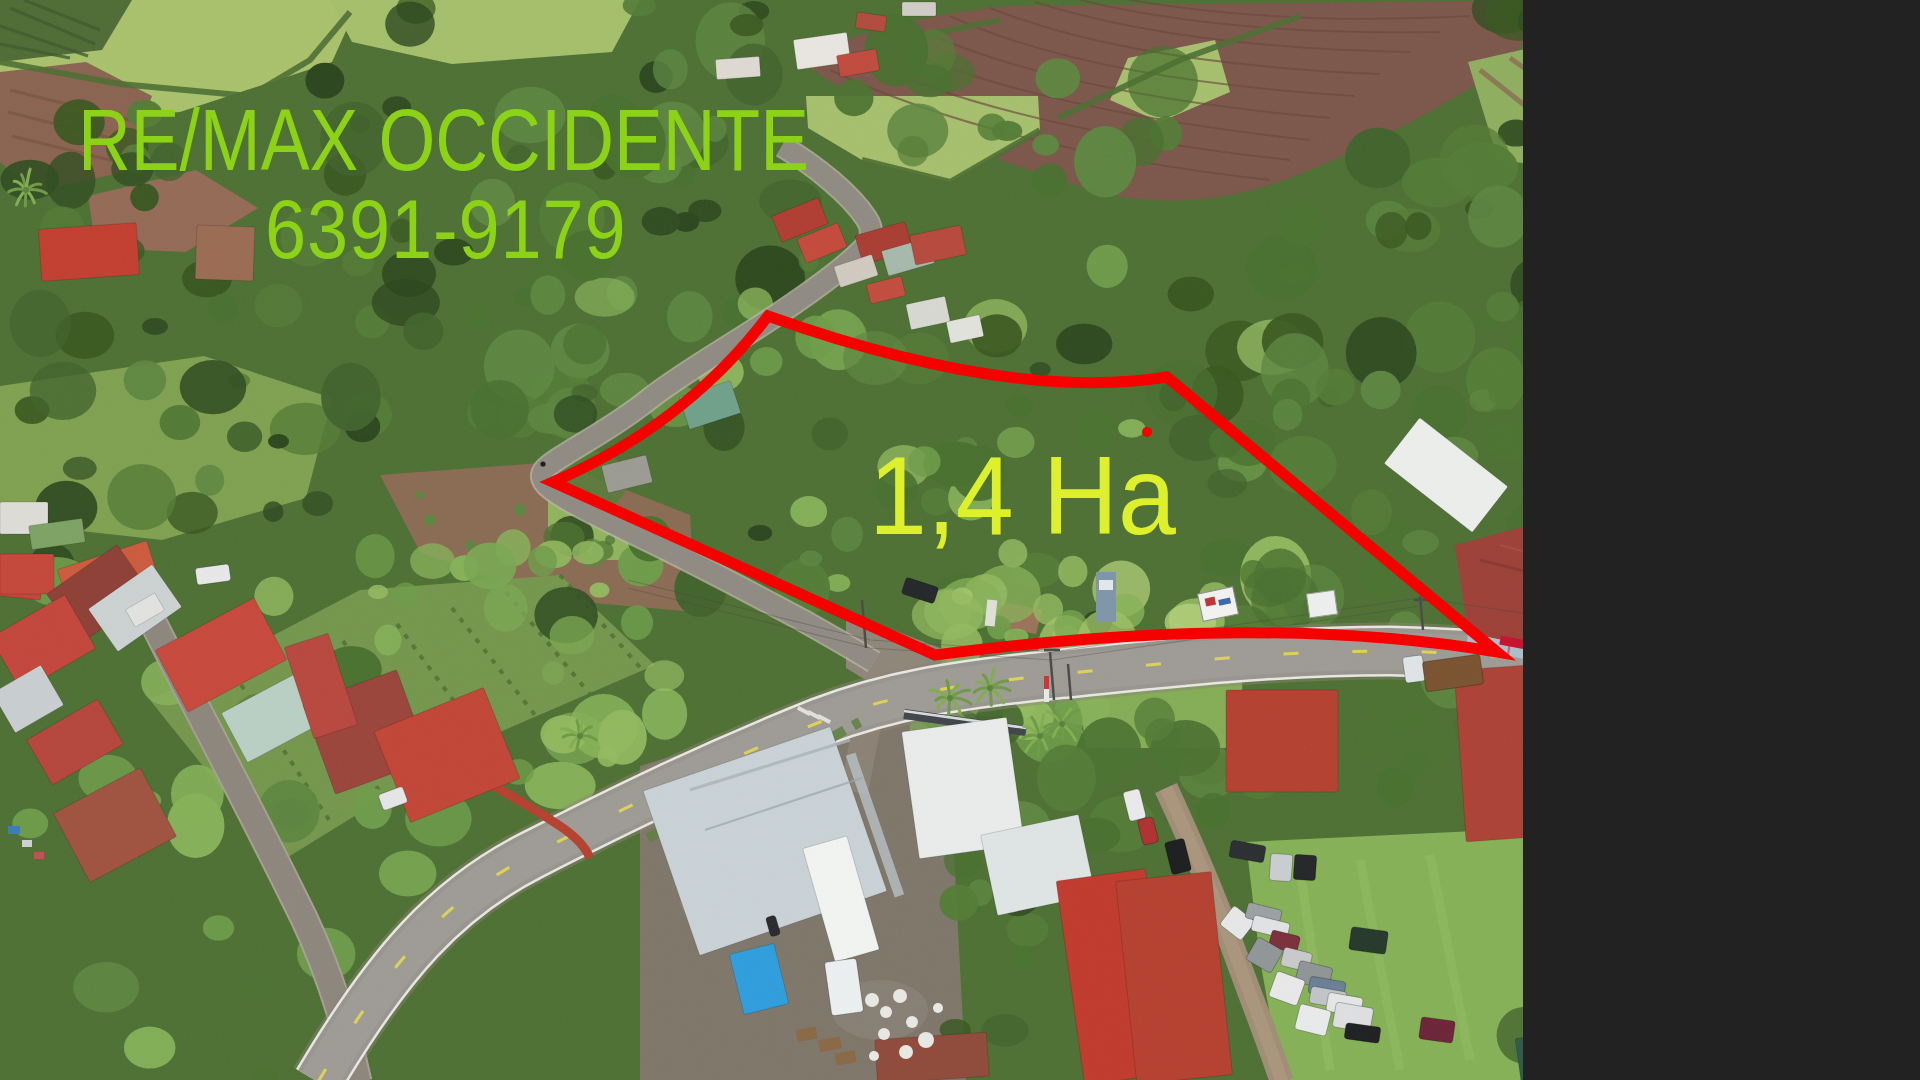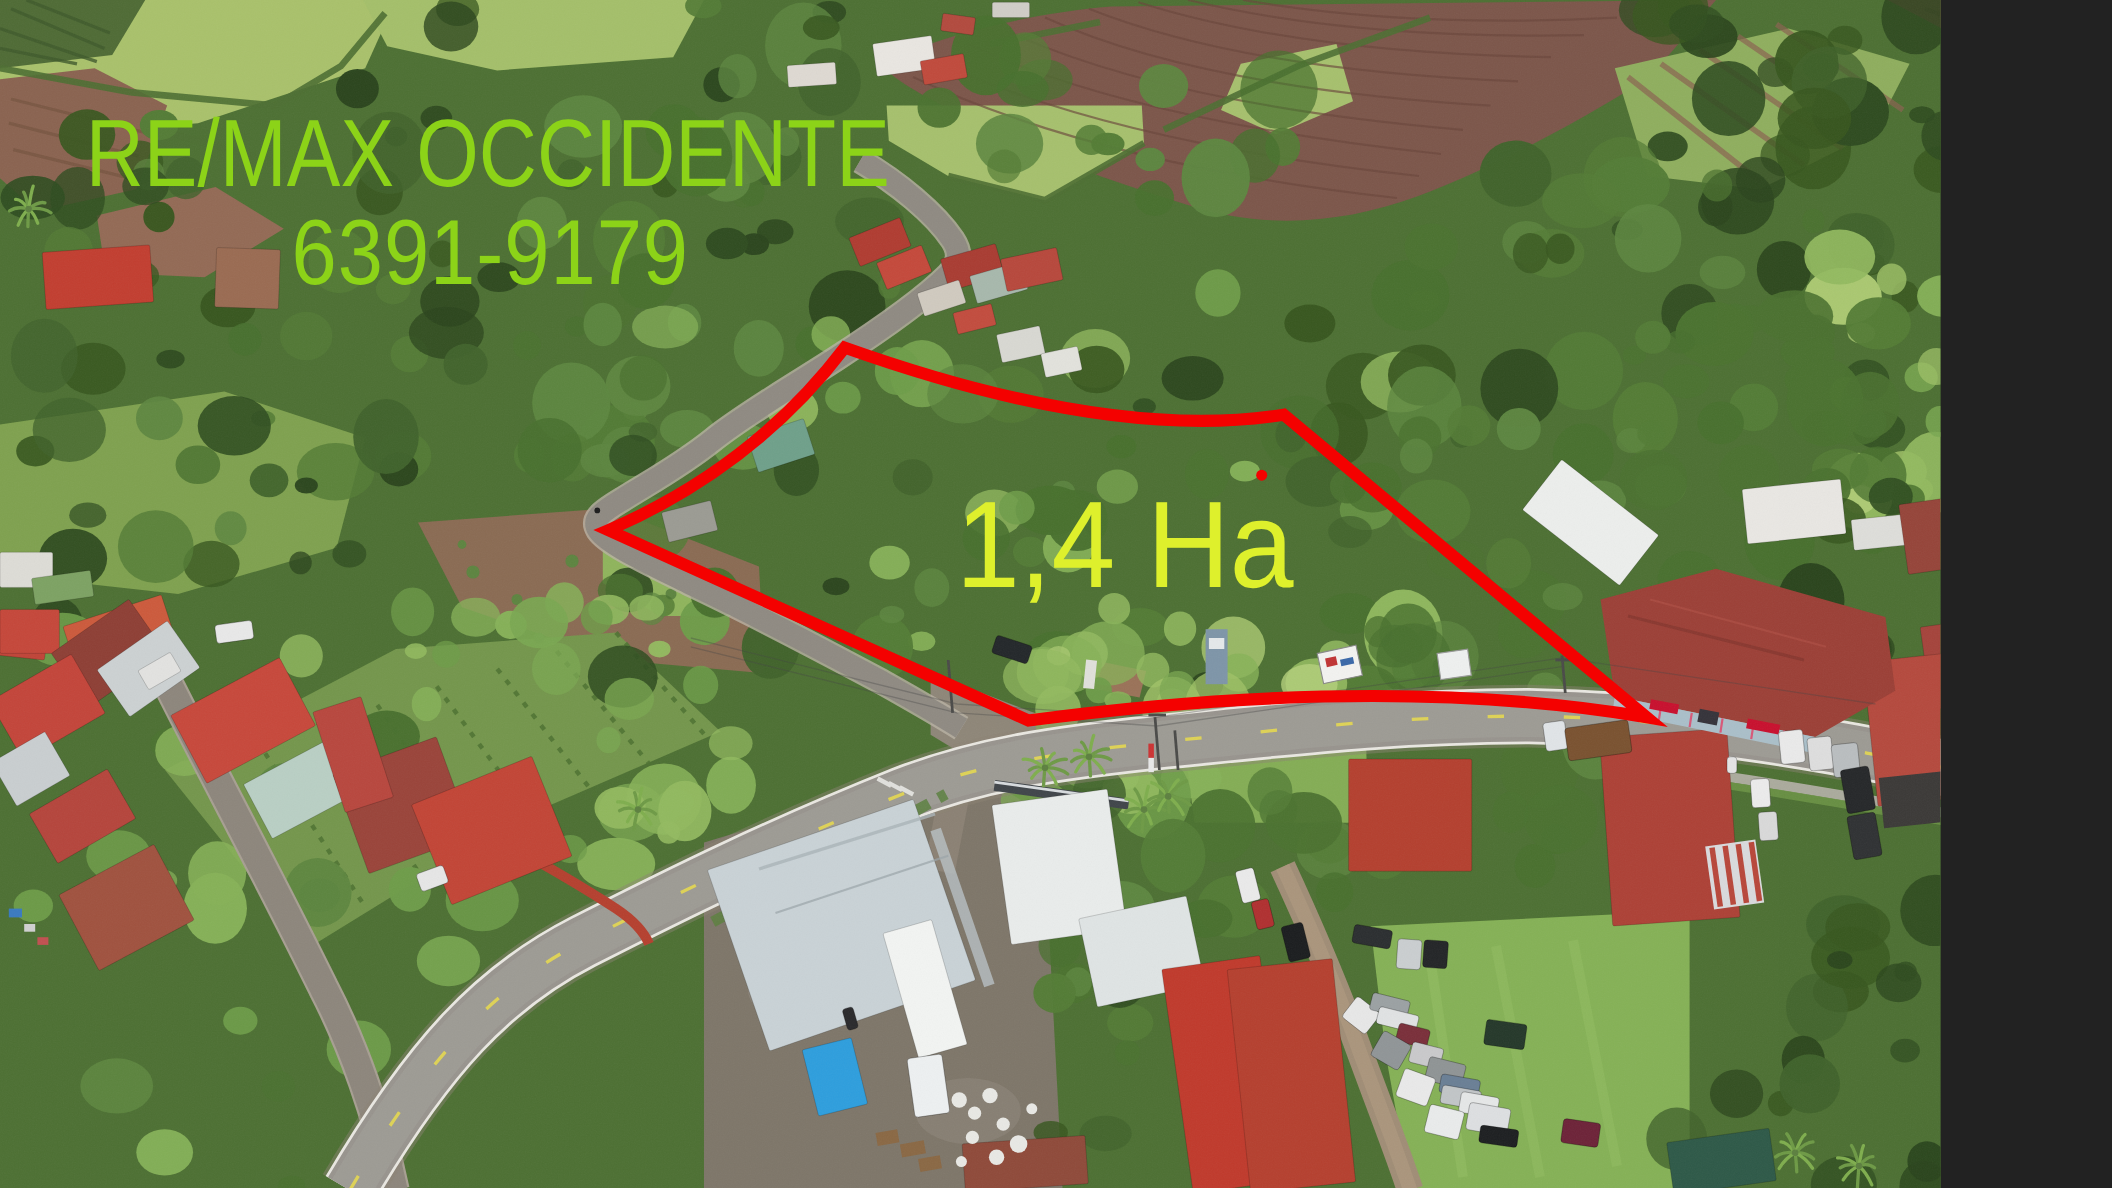--- a/index.html
+++ b/index.html
@@ -1,16 +1,16 @@
 <!DOCTYPE html>
 <html style="--brand_green: #8cd318; --area_yellow: #def02c; --boundary_red: #f40100;"><head>
 <meta charset="utf-8">
 <style>
   html,body{margin:0;padding:0;background:#222;}
-  .stage{position:relative;width:1764px;height:1080px;overflow:hidden;background:#4f7134;
+  .stage{position:relative;width:1523px;height:1080px;overflow:hidden;background:#4f7134;
          font-family:"Liberation Sans", sans-serif;text-align:center;}
   .stage svg{position:absolute;left:0;top:0;}
   .wm{position:absolute;line-height:1;white-space:nowrap;transform-origin:left top;}
   .wm-brand{left:78px;top:96px;font-size:87px;color:var(--brand_green,#8cd318);transform:scaleX(.84);}
   .wm-phone{left:265px;top:187px;font-size:84px;color:var(--brand_green,#8cd318);transform:scaleX(.88);letter-spacing:1px;}
   .wm-area{left:869px;top:440px;font-size:112px;color:var(--area_yellow,#def02c);transform:scaleX(.93);}
   #boundary{pointer-events:none;}
 </style>
 </head>
 <body>

